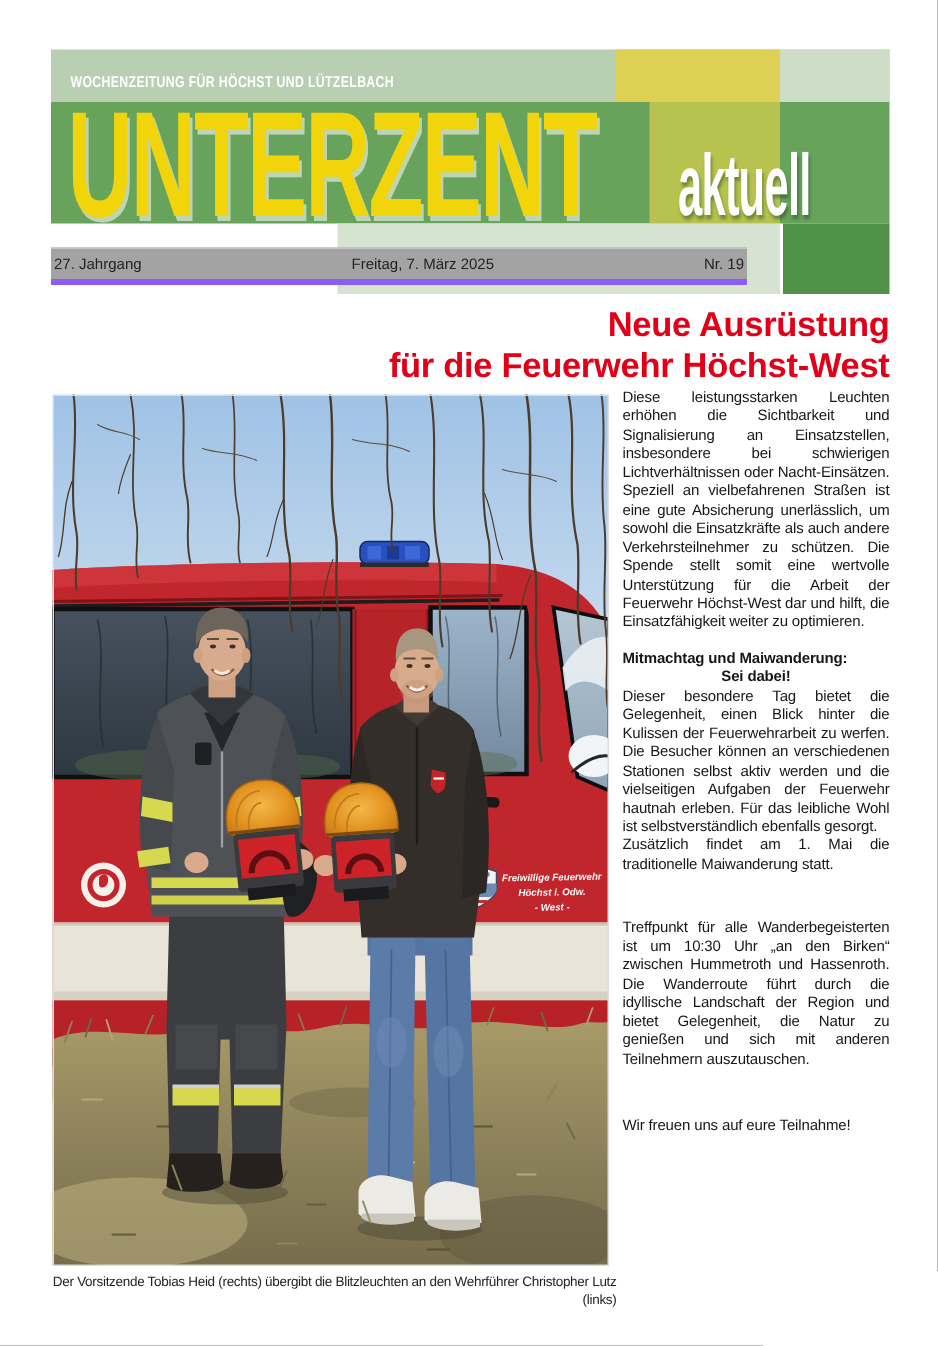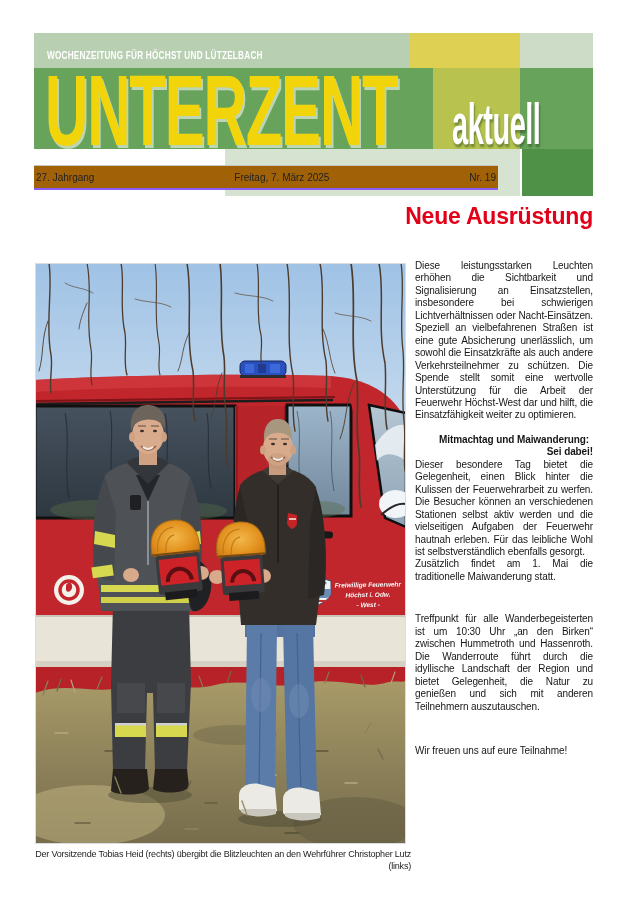--- a/index.html
+++ b/index.html
@@ -16,33 +16,33 @@
   .block-green-dark{left:522px;top:149px;width:71px;height:47px;background:#4f9247;}
   .tagline{left:47px;top:49px;color:#ffffff;font-weight:bold;font-size:10.5px;
            letter-spacing:.3px;transform:scaleX(.78);transform-origin:left top;white-space:nowrap;}
   .title{left:45px;top:60px;color:#f2d40a;font-weight:bold;font-size:100px;line-height:100px;
          transform:scaleX(.60);transform-origin:left top;white-space:nowrap;letter-spacing:-2px;
          text-shadow:3px 3px 0 rgba(255,255,255,.55);}
   .title-suffix{left:452px;top:95px;color:#ffffff;font-weight:bold;font-size:58px;line-height:58px;
          transform:scaleX(.50);transform-origin:left top;white-space:nowrap;letter-spacing:-1px;
          text-shadow:2px 3px 3px rgba(25,60,25,.45);}
   
-  .datebar{left:34px;top:165px;width:464px;height:25px;background:#a16207;
-           border-top:1px solid #c3c6c2;border-bottom:2px solid #8b5cf6;
+  .datebar{left:34px;top:165px;width:464px;height:25px;background:#a3a3a3;
+           border-top:1px solid #c3c6c2;border-bottom:4px solid #8b5cf6;
            display:flex;align-items:center;justify-content:space-between;
            font-size:10px;color:#222;box-sizing:border-box;padding:0 2px;}
   
   .headline{left:34px;top:203px;width:559px;text-align:right;color:#e20019;
             font-weight:bold;font-size:23px;line-height:27px;letter-spacing:-.2px;}
   
   .column{left:415px;top:260px;width:178px;font-size:10px;line-height:12.45px;
           color:#161616;text-align:justify;letter-spacing:-.1px;hyphens:auto;}
   .column p{margin:0;}
-  .column .subhead{font-weight:bold;margin-top:12px;text-align:left;margin-left:24px;}
-  .column .subhead2{font-weight:bold;text-align:right;}
+  .column .subhead{font-weight:bold;margin-top:12px;text-align:left;}
+  .column .subhead2{font-weight:bold;text-align:center;}
   .column .gap-lg{margin-top:30px;}
   .column .gap-md{margin-top:32px;}
   
   .photo{left:35px;top:263px;width:371px;height:581px;}
   .caption{left:31px;top:849px;width:380px;font-size:9px;line-height:11.5px;
            color:#232323;letter-spacing:-.2px;text-align:right;}
 </style>
 </head>
 <body>
 
@@ -61,20 +61,21 @@
   <div class="abs title-suffix">aktuell</div>
 
   <div class="abs datebar">
     <span>27. Jahrgang</span>
     <span>Freitag, 7. März 2025</span>
     <span>Nr. 19</span>
   </div>
 
   <div class="abs headline">
     <div>Neue Ausrüstung</div>
+    <div>für die Feuerwehr Höchst-West</div>
   </div>
 
   <svg class="abs photo" viewBox="0 0 371 581" width="371" height="581">
     <defs>
       <linearGradient id="sky" x1="0" y1="0" x2="0" y2="1">
         <stop offset="0" stop-color="#9fc2e5"></stop>
           <stop offset="1" stop-color="#d3e2f1"></stop>
       </linearGradient>
       <linearGradient id="winDark" x1="0" y1="0" x2="0" y2="1">
         <stop offset="0" stop-color="#46525e"></stop>

